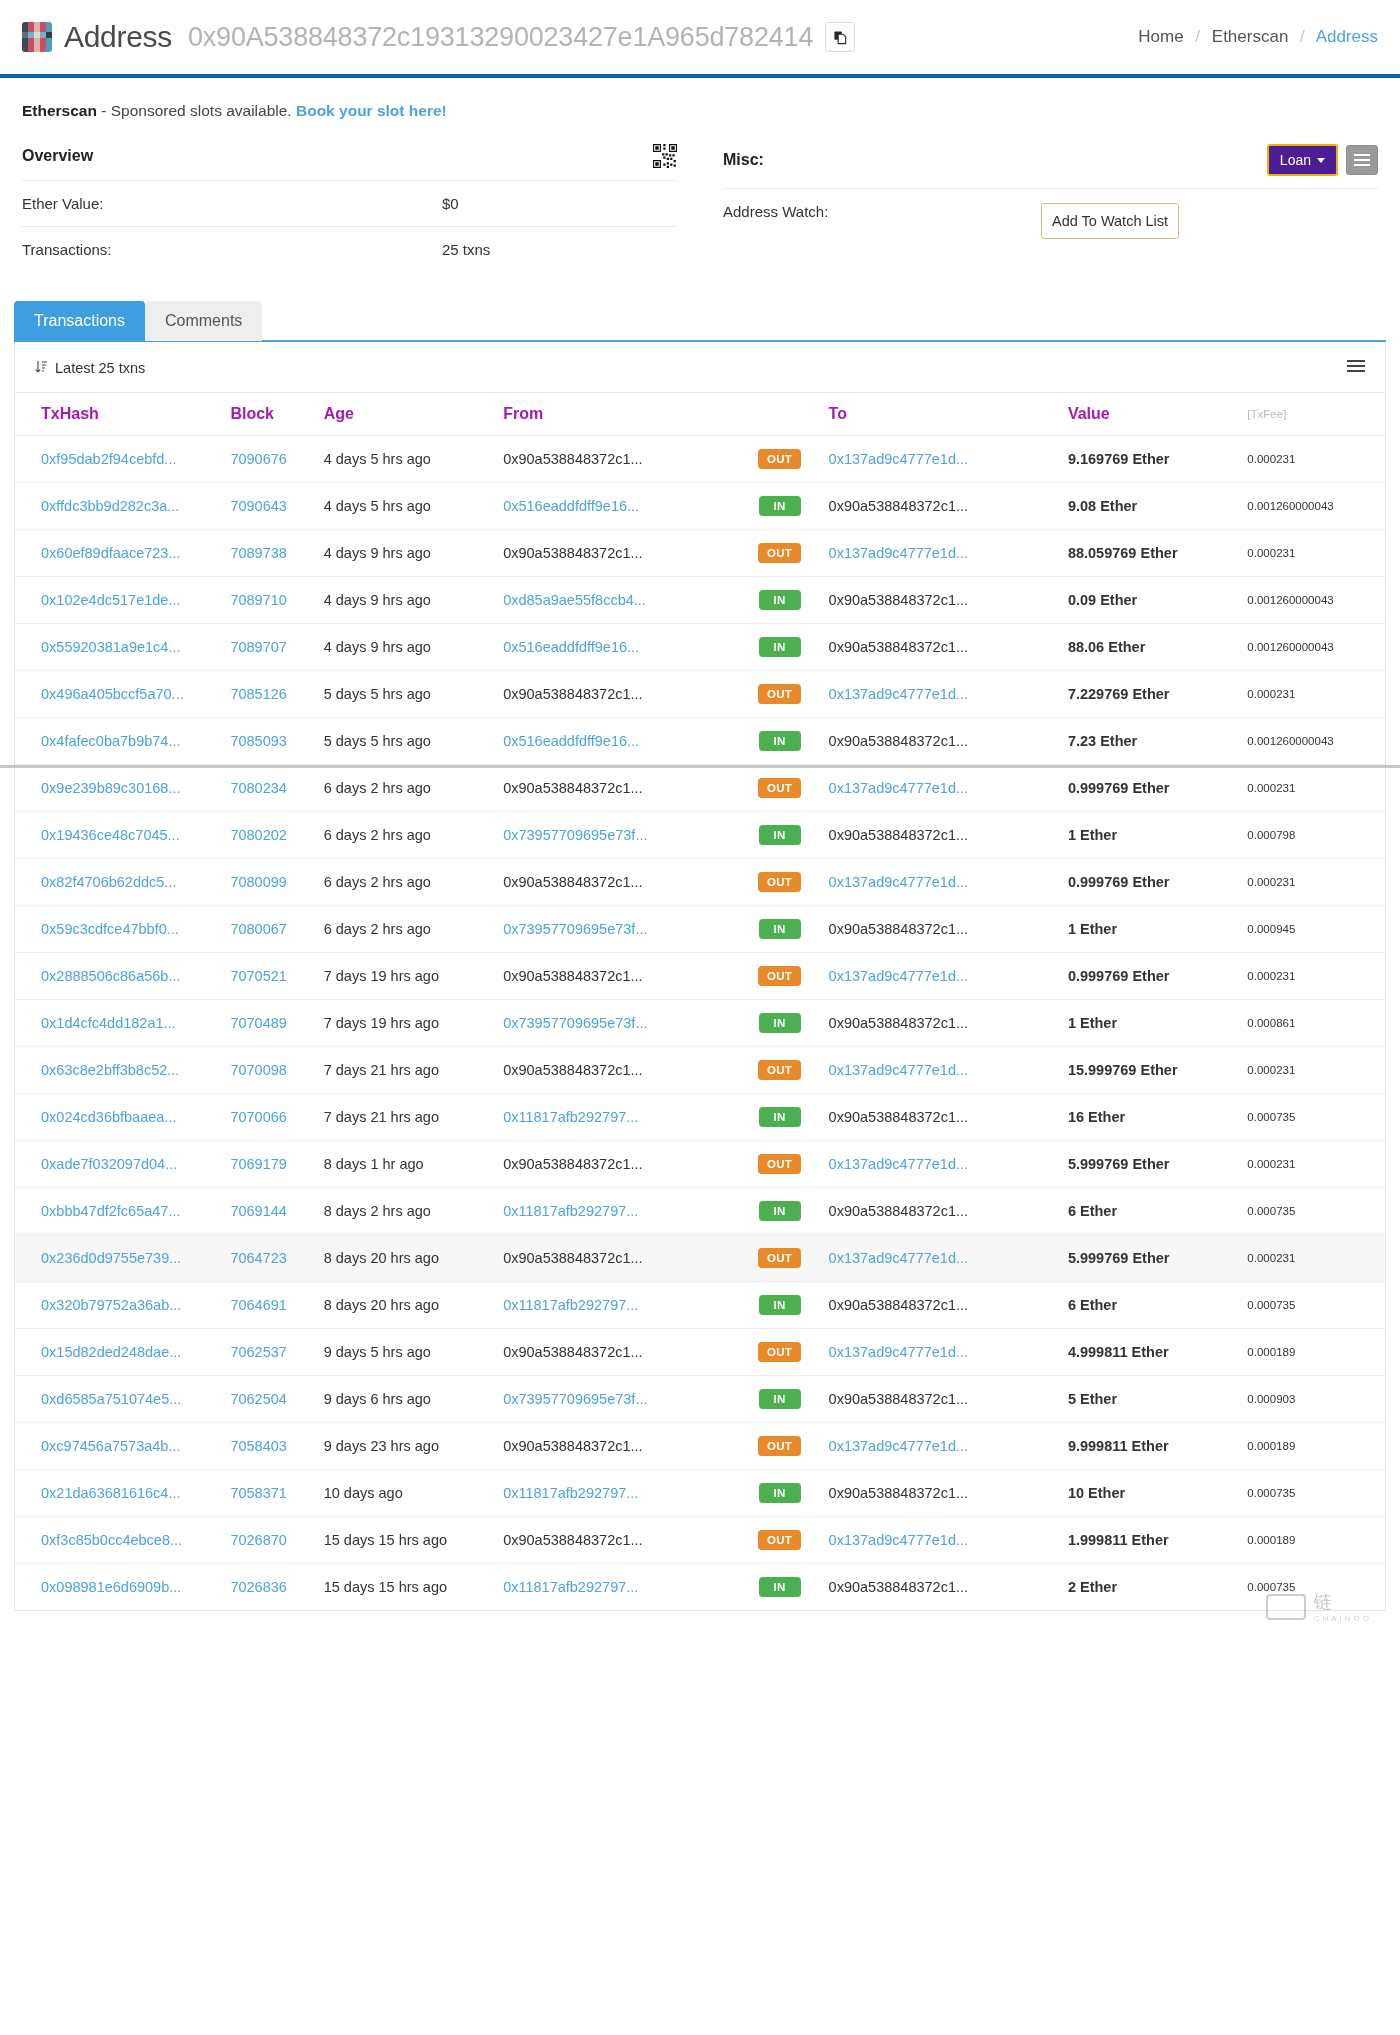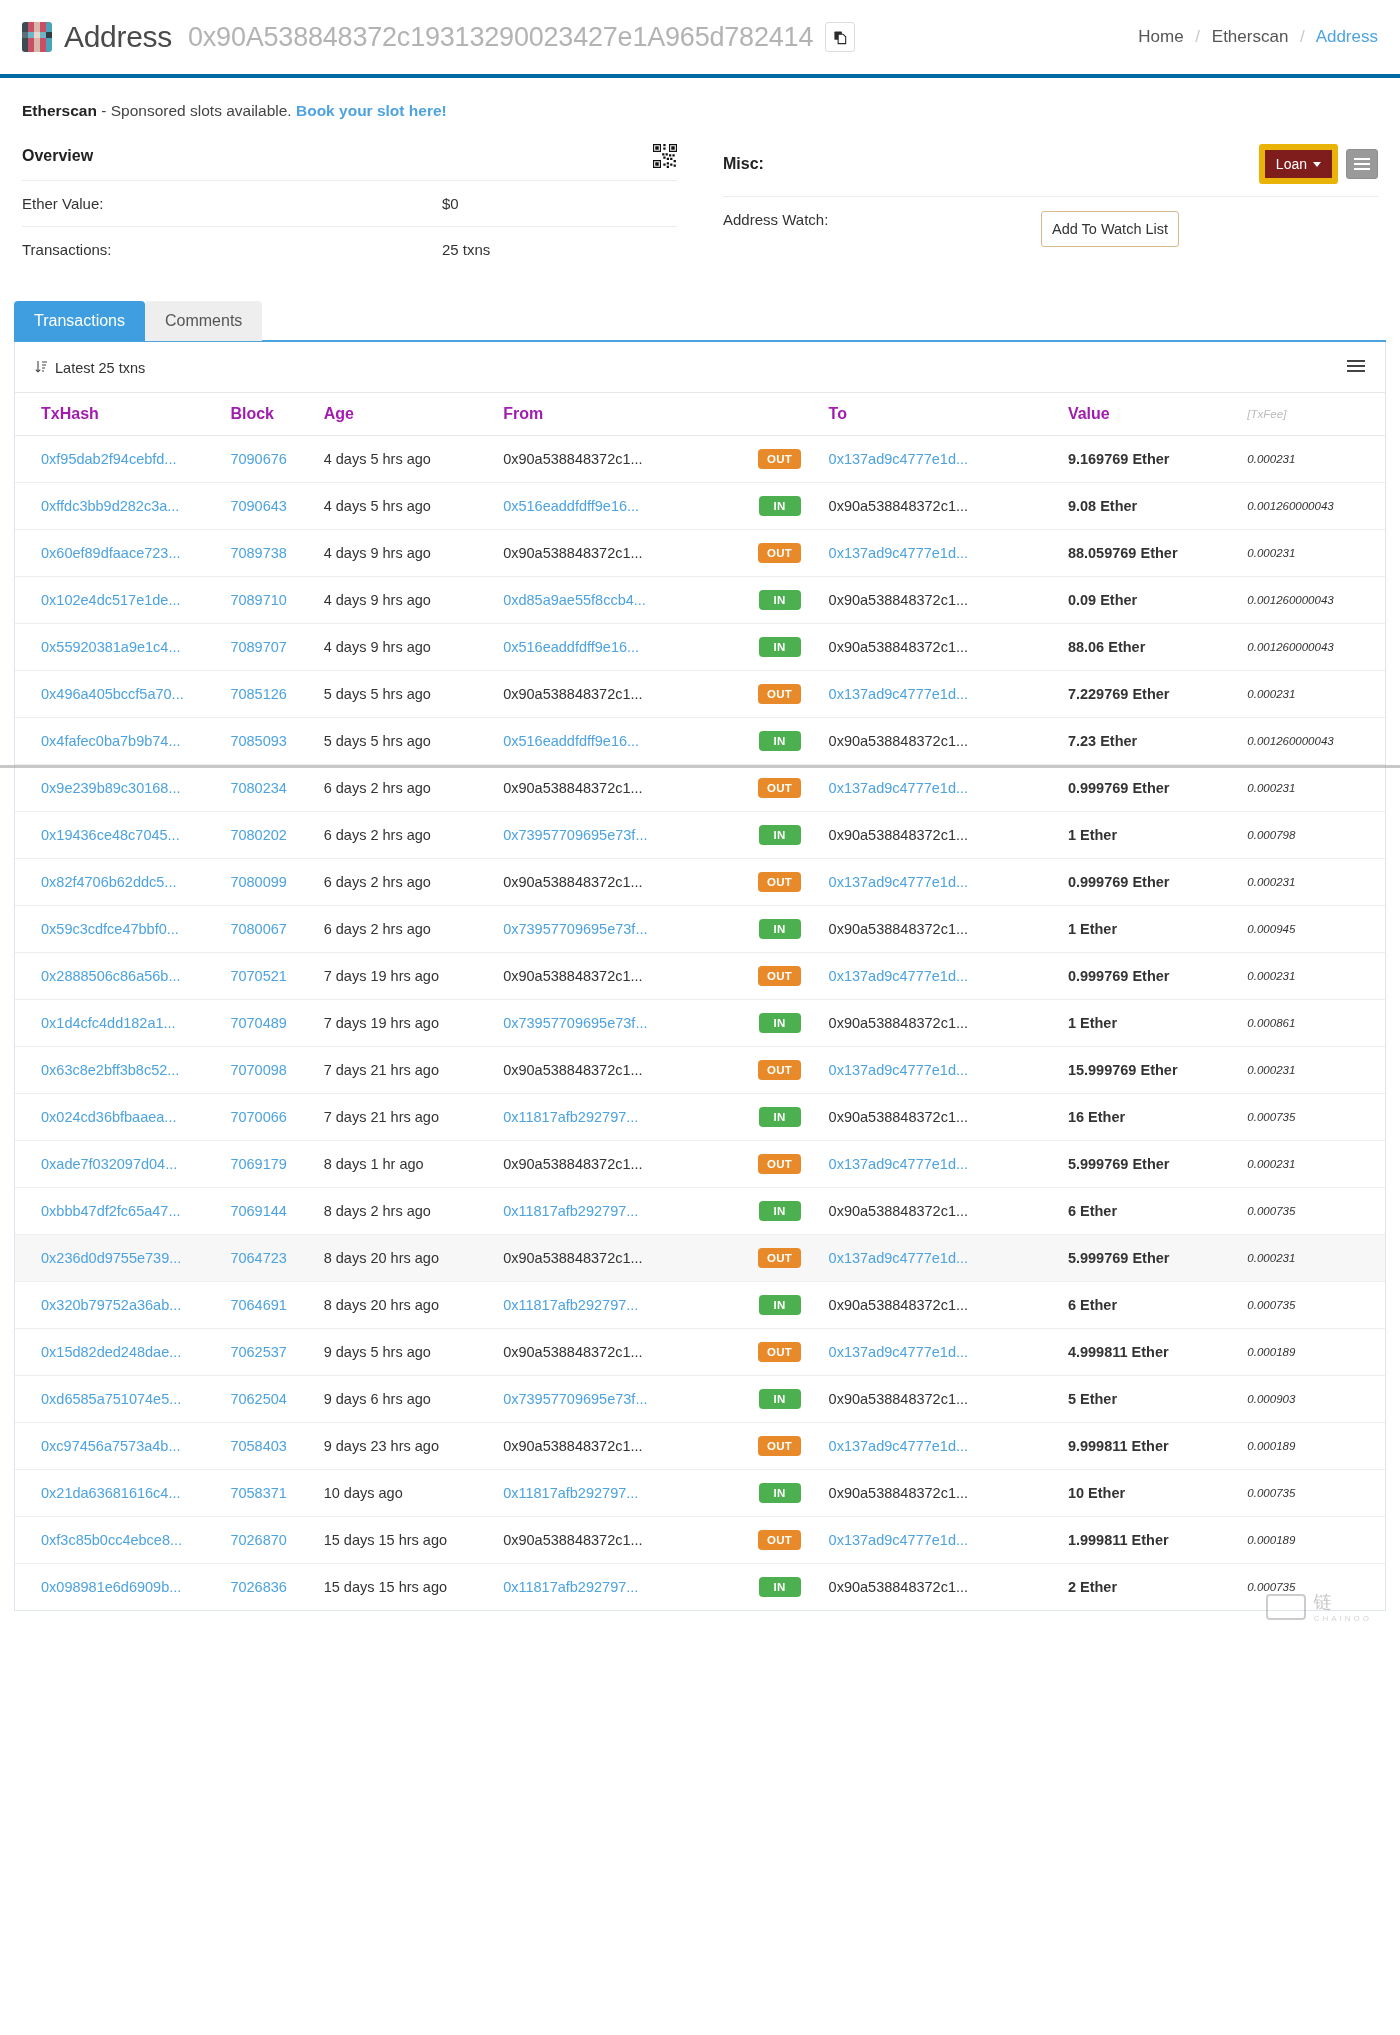--- a/index.html
+++ b/index.html
@@ -112,26 +112,26 @@
     background-size: 100% 100%;
     background-color: #fff;
     position: relative;
     cursor: pointer;
     display: grid;
     grid-template-columns: repeat(7, 1fr);
     grid-template-rows: repeat(7, 1fr);
     background-image: none;
   }
   .btn-loan {
-    background: #7f1d1d;
+    background: #4c1d95;
     color: #fff;
     font-size: 14px;
     padding: 6px 11px;
     border-radius: 3px;
-    border: 6px solid #eab308;
+    border: 2px solid #eab308;
     cursor: pointer;
     display: inline-flex; align-items: center; gap: 6px;
     font-weight: normal;
   }
   .caret {
     width: 0; height: 0;
     border-left: 4px solid transparent;
     border-right: 4px solid transparent;
     border-top: 5px solid #fff;
     display: inline-block;
@@ -224,21 +224,21 @@
   tbody tr.hl td { background: #f7f7f7; }
   tbody tr:last-child td { border-bottom: none; }
 
   .c-hash  { width: 175px; padding-left: 26px !important; }
   .c-block { width: 78px; }
   .c-age   { width: 150px; }
   .c-from  { width: 200px; }
   .c-dir   { width: 72px; text-align: center; }
   .c-to    { width: 200px; }
   .c-val   { width: 150px; font-weight: bold; }
-  .c-fee   { width: 120px; font-size: 11.5px; color: #aaa; font-style: italic; }
+  .c-fee   { width: 120px; font-size: 11.5px; color: #aaa; }
 
   .lnk { color: #4da3e0; text-decoration: none; cursor: pointer; }
   .plain { color: #333; }
 
   .pill {
     display: inline-block;
     font-size: 11.5px;
     font-weight: bold;
     color: #fff;
     border-radius: 4px;

